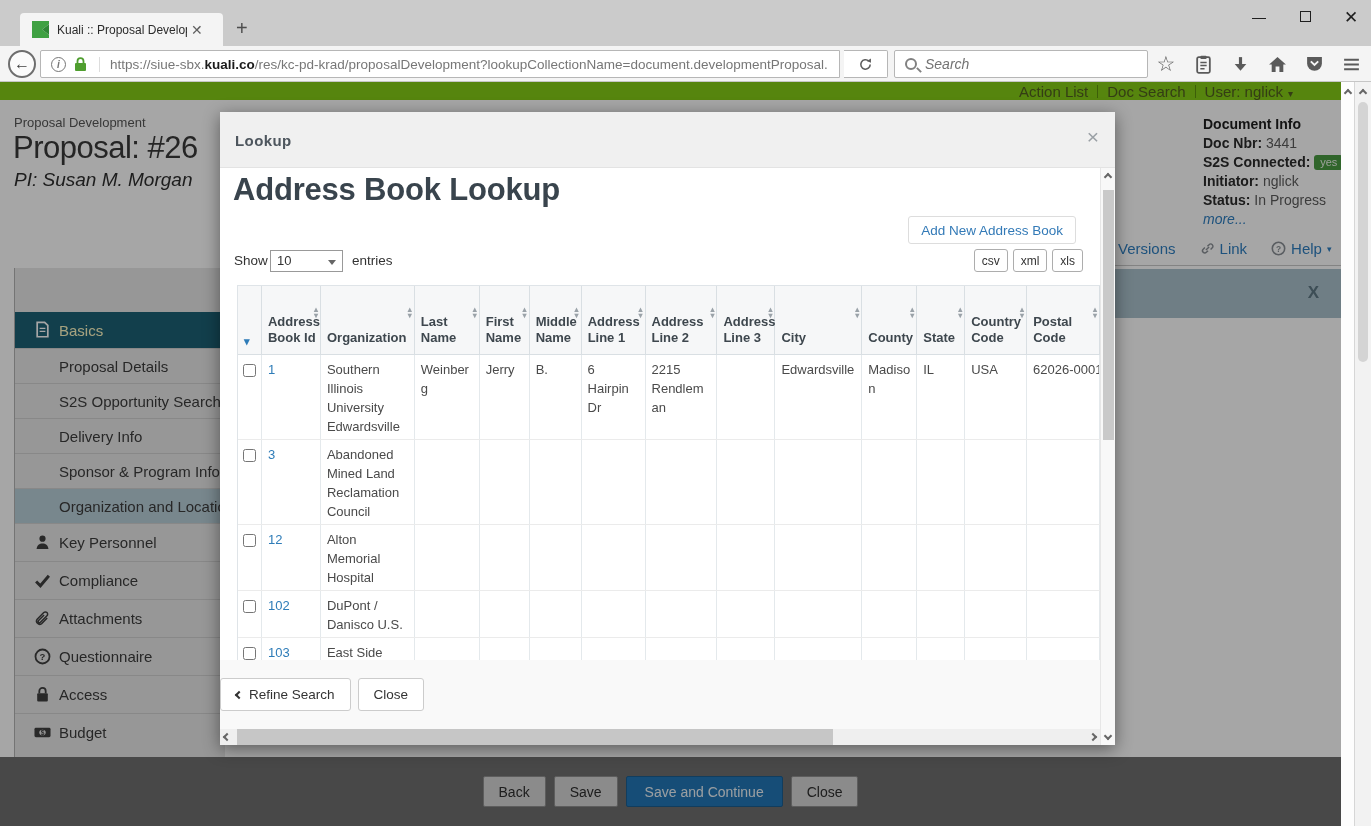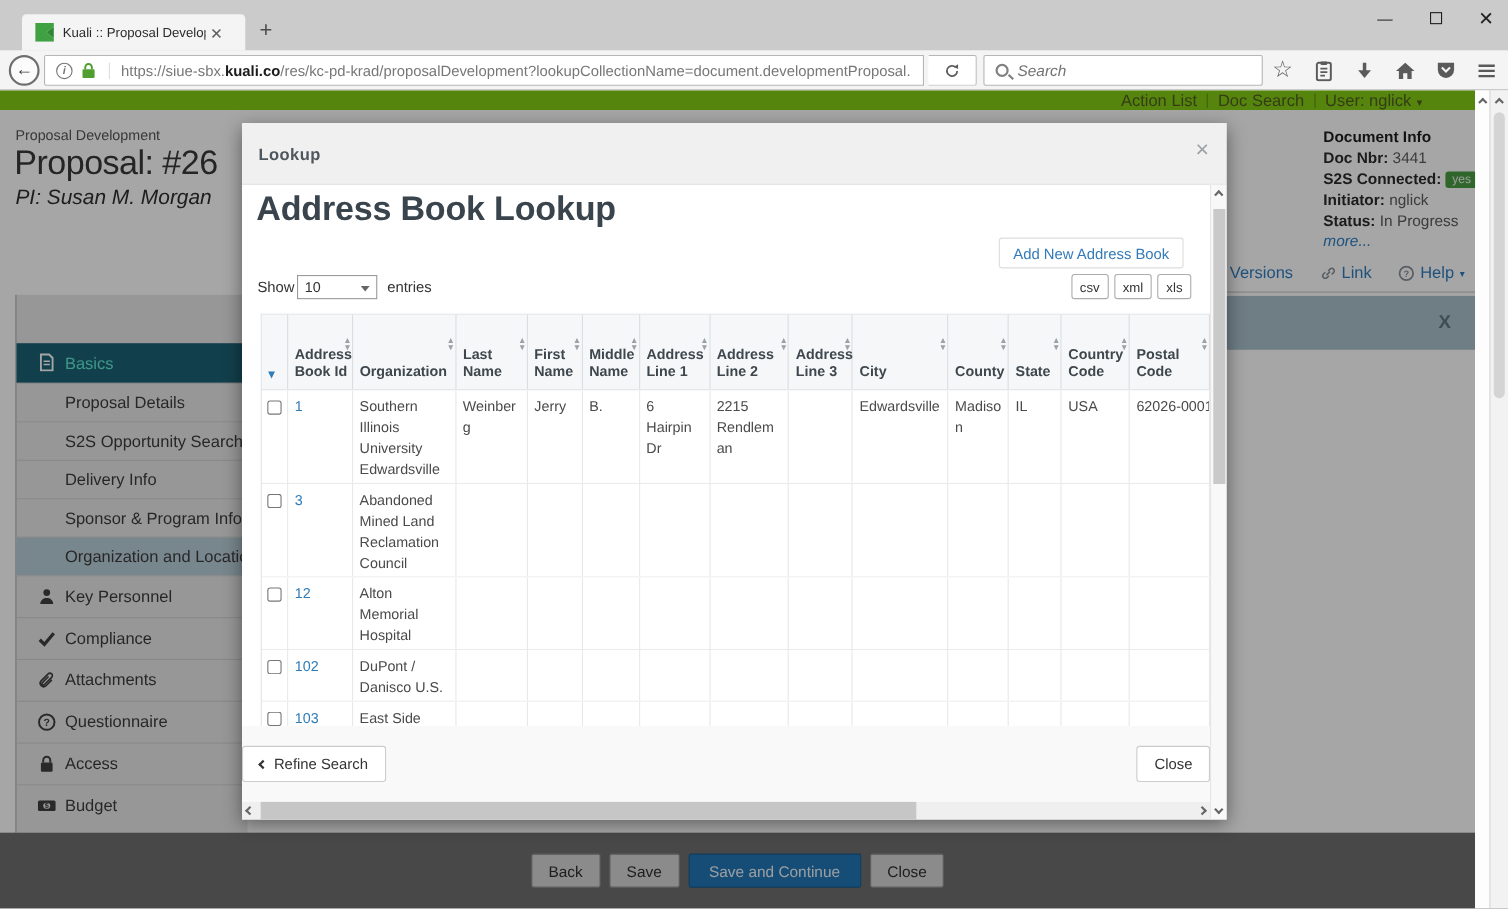--- a/index.html
+++ b/index.html
@@ -55,21 +55,21 @@
   .di-link-icon svg{width:15px;height:15px;}
   .di-caret{font-size:9px;color:#2f7fc1;}
   .divider{position:absolute;left:225px;top:183px;width:1116px;height:0;border-top:1px solid #c9c9c9;}
   .tealbar{position:absolute;left:225px;top:187px;width:1116px;height:49px;background:#abc2cd;}
   .tealbar .x{position:absolute;right:22px;top:14px;font-size:17px;font-weight:bold;color:#5f7884;cursor:pointer;}
 
   #sidebar{position:absolute;left:14px;top:186px;width:211px;height:489px;background:#e9e9e9;border-left:1px solid #b2b2b2;}
   .nav-spacer{height:44px;}
   .nav-item{height:38px;display:flex;align-items:center;border-top:1px solid #d2d2d2;color:#3c3c3c;font-size:15px;cursor:pointer;position:relative;}
   .nav-item.sub{height:35px;}
-  .nav-item.active{height:36px;background:#1d6176;color:#5eead4;border-top:none;}
+  .nav-item.active{height:36px;background:#1d6176;color:#fef9c3;border-top:none;}
   .nav-item.hl{background:#b9cfd9;}
   .nav-icon{position:absolute;left:19px;width:18px;height:18px;color:#3f3f3f;}
   .nav-item.active .nav-icon{color:#fff;}
   .nav-icon svg{width:17px;height:17px;}
   .nav-label{margin-left:44px;white-space:nowrap;overflow:hidden;}
 
   #pagefooter{position:absolute;left:0;top:675px;width:1341px;height:69px;background:#6f6f6f;}
   #pf-buttons{position:absolute;left:0;top:694px;width:1341px;display:flex;justify-content:center;gap:8px;}
   .pf-btn{height:31px;padding:0 15px;background:#d6d6d6;border:1px solid #8f8f8f;border-radius:2px;font-size:14px;color:#2e2e2e;cursor:pointer;}
   .pf-btn.primary{background:#2277b7;border-color:#1b5e91;color:#edf3f8;padding:0 18px;}
@@ -109,21 +109,21 @@
   .sel-sort{position:absolute;left:6px;bottom:8px;color:#2e7cb8;font-size:11px;line-height:10px;}
   .sort-arrows{position:absolute;top:21px;right:2px;display:flex;flex-direction:column;font-size:8px;line-height:6px;color:#9aa2a8;}
   .tr{display:flex;border-bottom:1px solid #ebebeb;background:#fff;overflow:hidden;}
   .td{padding:5px 6px;border-right:1px solid #e4e9ec;font-size:13px;color:#4a4a4a;line-height:19px;overflow:hidden;word-wrap:break-word;}
   .td.sel{width:24px;padding:8px 0 0 5px;}
   .td.sel input{width:13px;height:13px;margin:0;cursor:pointer;}
   .td:last-child{white-space:nowrap;}
   .id-link{color:#2e7cb8;cursor:pointer;}
 
   .m-footer{position:absolute;left:0;top:548px;width:880px;height:69px;background:#f9f9f9;}
-  .m-footbtns{position:absolute;left:0;top:566px;width:880px;display:flex;justify-content:space-between;gap:7px;}
+  .m-footbtns{position:absolute;left:0;top:566px;width:880px;display:flex;justify-content:flex-start;gap:7px;}
   .m-btn{height:33px;padding:0 15px;background:#fff;border:1px solid #ccc;border-radius:3px;font-size:13.5px;color:#333;cursor:pointer;display:flex;align-items:center;gap:7px;}
   .m-btn .chev{border-color:#333;}
 
   .m-hscroll{position:absolute;left:0;top:617px;width:880px;height:16px;background:#efefef;}
   .m-hscroll .thumb{position:absolute;left:17px;top:0;width:596px;height:16px;background:#c6c6c6;}
   .m-hscroll .a-left{position:absolute;left:4px;top:5px;}
   .m-hscroll .a-right{position:absolute;right:4px;top:5px;}
   .m-vscroll{position:absolute;right:0;top:56px;width:15px;height:577px;background:#f8f8f8;border-left:1px solid #e6e6e6;}
   .m-vscroll .thumb{position:absolute;left:2px;top:22px;width:11px;height:250px;background:#c9c9c9;}
   .m-vscroll .a-up{position:absolute;left:4px;top:6px;}

